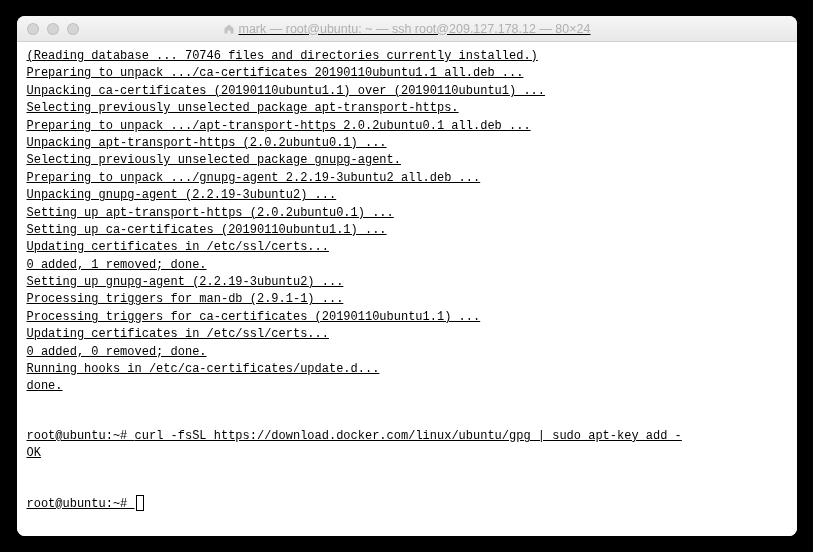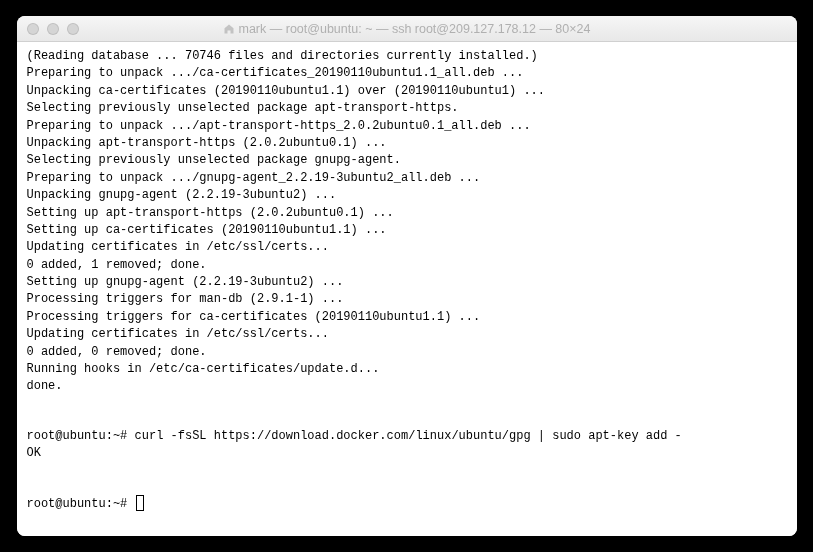--- a/index.html
+++ b/index.html
@@ -14,20 +14,21 @@
     }
     .window {
       width: 780px;
       height: 520px;
       background: #fff;
       border-radius: 8px;
       box-shadow: 0 10px 40px rgba(0,0,0,0.5);
       overflow: hidden;
       display: flex;
       flex-direction: column;
+      text-decoration: underline;
     }
     .titlebar {
       height: 26px;
       background: linear-gradient(#f6f6f6, #e8e8e8);
       border-bottom: 1px solid #d0d0d0;
       display: flex;
       align-items: center;
       position: relative;
       flex-shrink: 0;
     }

